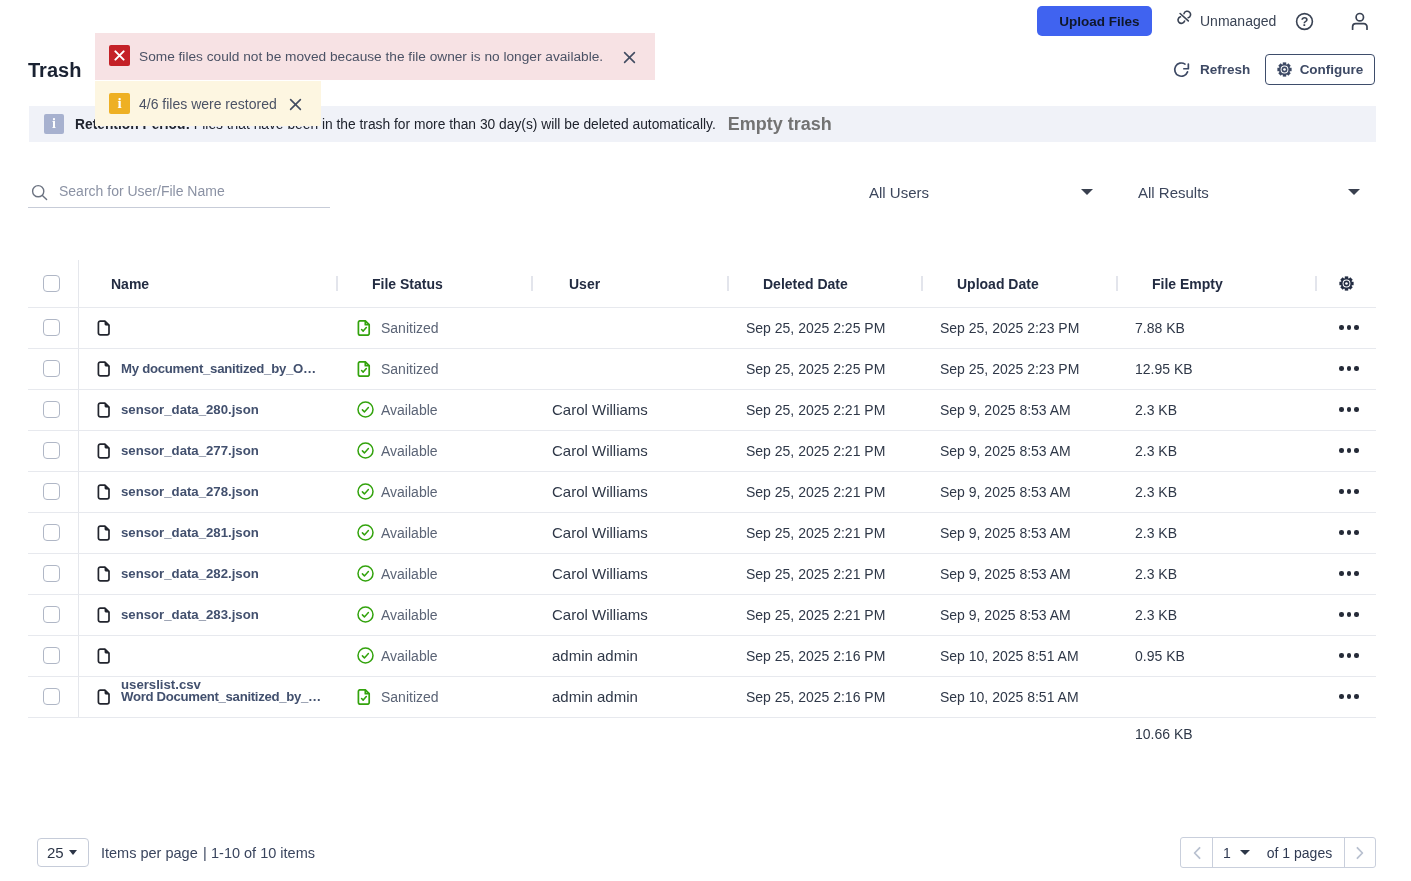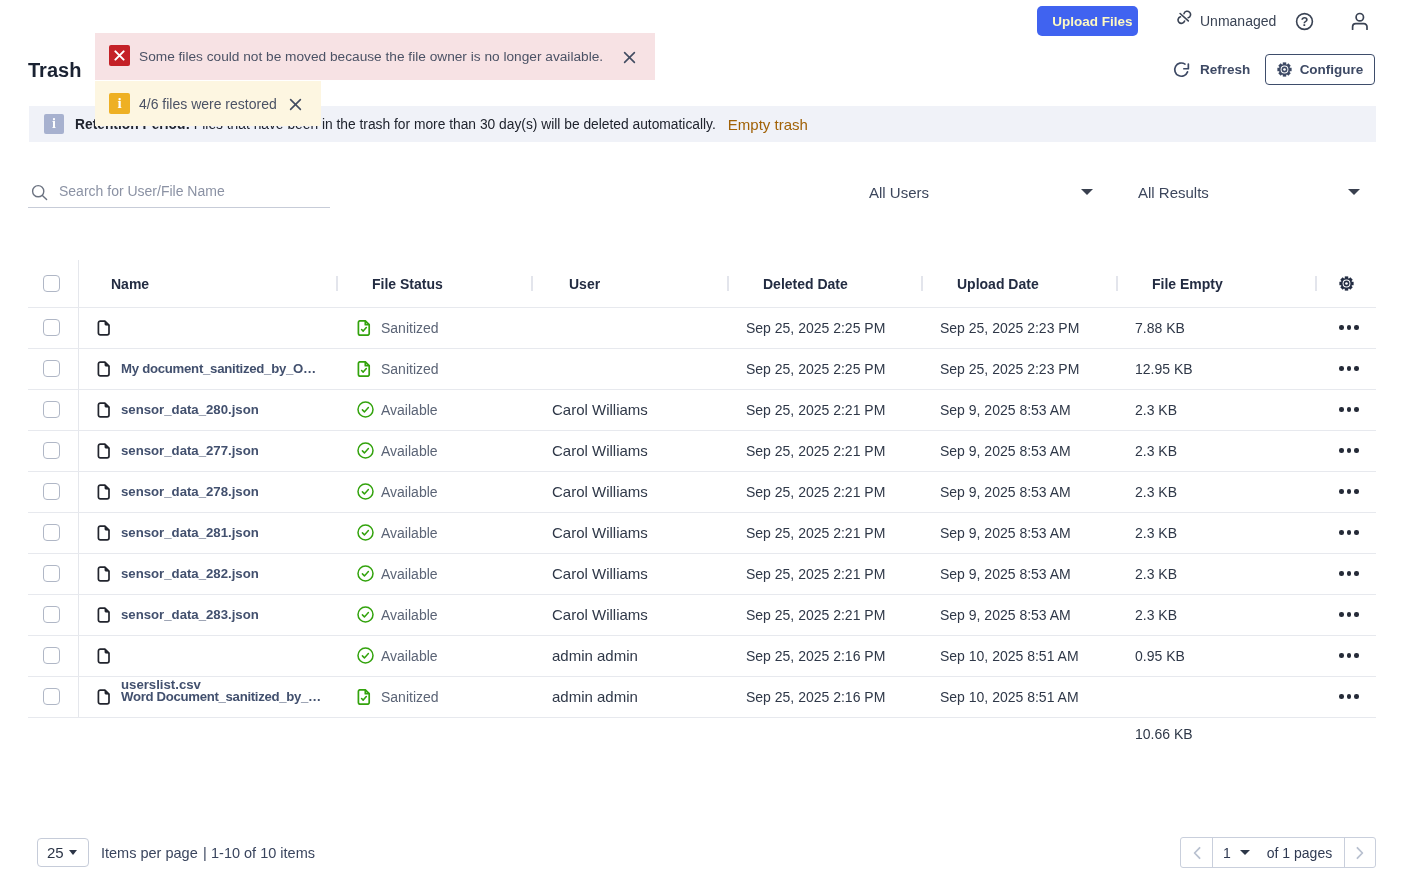--- a/index.html
+++ b/index.html
@@ -1,36 +1,36 @@
 <!DOCTYPE html>
 <html><head>
 <meta charset="utf-8">
 <style>
   * { margin:0; padding:0; box-sizing:border-box; }
   html,body { width:1411px; height:881px; background:#fff; }
   body { font-family:"Liberation Sans", sans-serif; }
   #canvas { position:relative; width:1411px; height:881px; background:#fff; overflow:hidden; }
   .abs { position:absolute; }
   .title { left:28px; top:55px; height:30px; font-size:20px; font-weight:bold; color:#1a2232; display:flex; align-items:center; }
-  .btn-upload { left:1037px; top:6px; width:101px; height:30px; background:#4063f0; border-radius:5px; color:#fef9c3; font-size:13.5px; font-weight:bold; display:flex; align-items:center; justify-content:center;padding-left:10px; }
+  .btn-upload { left:1037px; top:6px; width:115px; height:30px; background:#4063f0; border-radius:5px; color:#0f172a; font-size:13.5px; font-weight:bold; display:flex; align-items:center; justify-content:center;padding-left:10px; }
   .unmanaged { left:1200px; top:7px; height:28px; display:flex; align-items:center; color:#3a4354; font-size:14px; font-weight:500; }
   .refresh { left:1200px; top:56px; height:27px; display:flex; align-items:center; color:#3d4964; font-size:13.5px; font-weight:bold; }
   .btn-config { left:1265px; top:54px; width:110px; height:31px; border:1px solid #3e4d6b; border-radius:4px; display:flex; align-items:center; justify-content:center; gap:8px; color:#3d4964; font-size:13.5px; font-weight:bold; }
   .toast { display:flex; align-items:center; }
   .toast1 { left:95px; top:33px; width:560px; height:47px; background:#f7e2e4; }
   .toast2 { left:95px; top:81px; width:226px; height:45px; background:#fdf6e1; }
   .sq { position:absolute; left:14px; top:12px; width:21px; height:21px; border-radius:2px; display:flex; align-items:center; justify-content:center; }
   .sq-red { background:#c42127; }
   .sq-yel { background:#eeb024; }
   .toast .msg { position:absolute; left:44px; top:0; height:100%; display:flex; align-items:center; color:#4b5265; font-size:14px; white-space:nowrap; }
   i.info { font-family:"Liberation Serif", serif; font-style:normal; font-weight:bold; color:#fff; font-size:15px; }
   .banner { left:29px; top:106px; width:1347px; height:36px; background:#f0f2f8; }
   .banner .sqi { position:absolute; left:15px; top:8px; width:20px; height:20px; border-radius:2px; background:#a7b1cf; display:flex; align-items:center; justify-content:center; }
   .banner .txt { position:absolute; left:46px; top:0; height:36px; display:flex; align-items:center; color:#20242e; font-size:13.8px; white-space:nowrap; }
-  .banner .link { color:#a16207; font-weight:normal; font-size:15px; }
+  .banner .link { color:#737373; font-weight:bold; font-size:18px; }
   .search-ph { left:59px; top:182px; height:18px; color:#8b92a4; font-size:14px; display:flex; align-items:center; }
   .search-line { left:28px; top:207px; width:302px; height:1px; background:#c7ccd8; }
   .dd-text { color:#3c465c; font-size:15px; height:18px; top:183px; display:flex; align-items:center; }
   .tri { width:0; height:0; border-left:6px solid transparent; border-right:6px solid transparent; border-top:6.5px solid #39404f; }
   .vline { left:78px; top:260px; width:1px; height:457px; background:#e5e7ec; }
   .hline { left:28px; width:1348px; height:1px; background:#e7e9ee; }
   .th { top:260px; height:47px; display:flex; align-items:center; font-size:14px; font-weight:bold; color:#232c42;margin-left:17px; }
   .sep { top:276px; width:2px; height:15px; background:#e3e5ec; }
   .cb { display:block; width:17px; height:17px; border:1.5px solid #b0b7c6; border-radius:4px; background:#fff; }
   .rt { height:41px; display:flex; align-items:center; font-size:14px; white-space:nowrap; }

